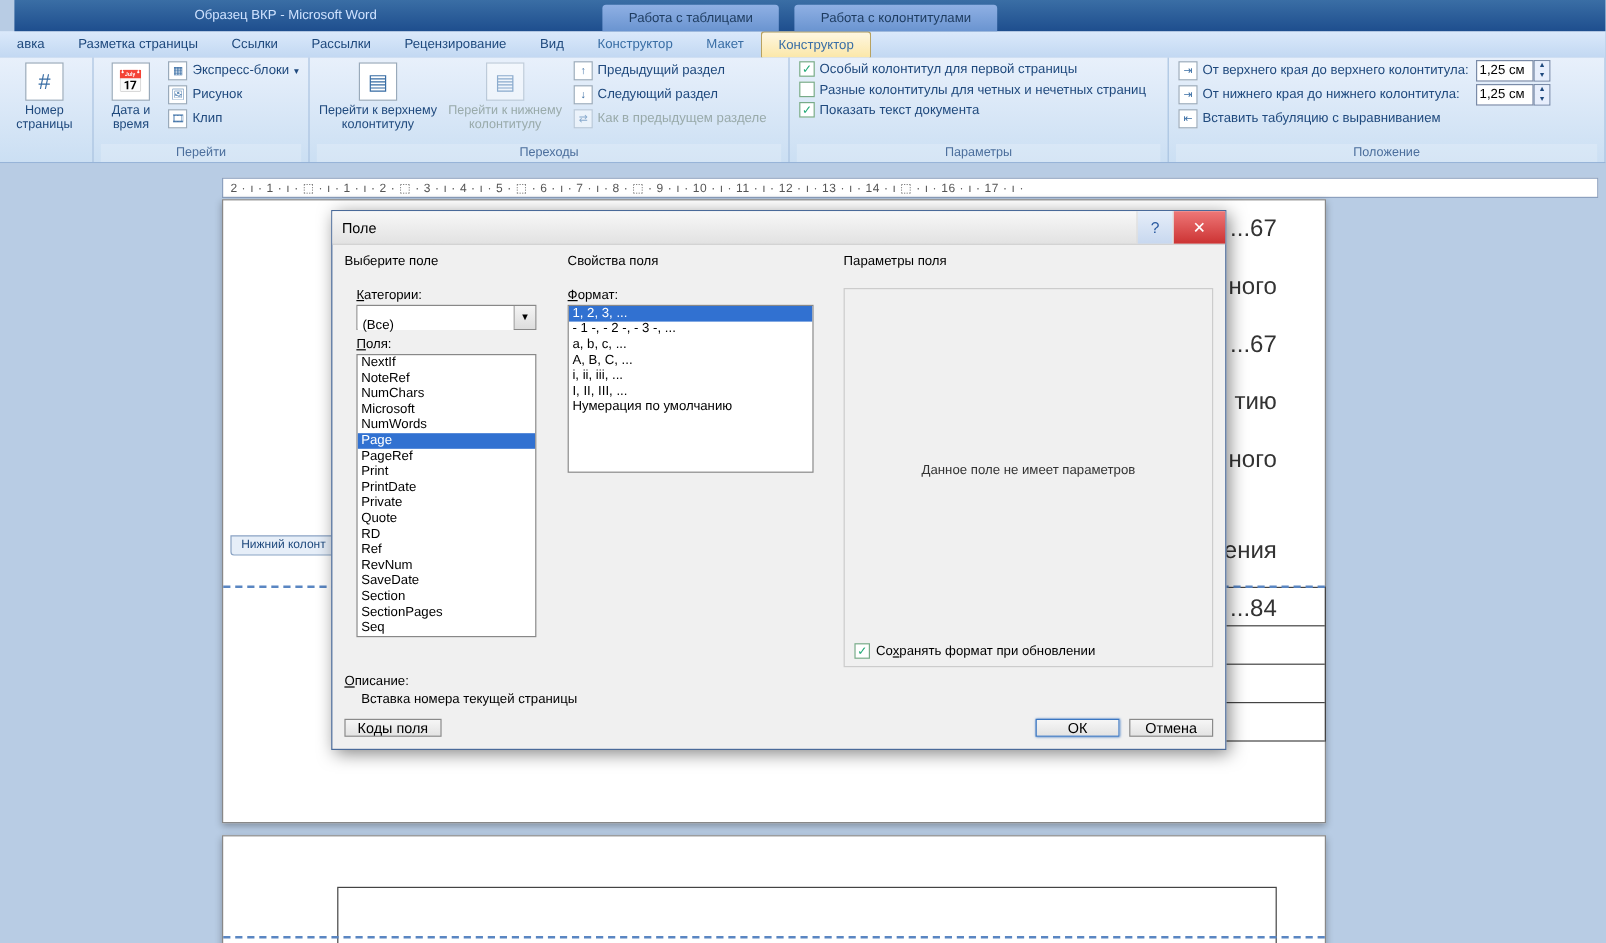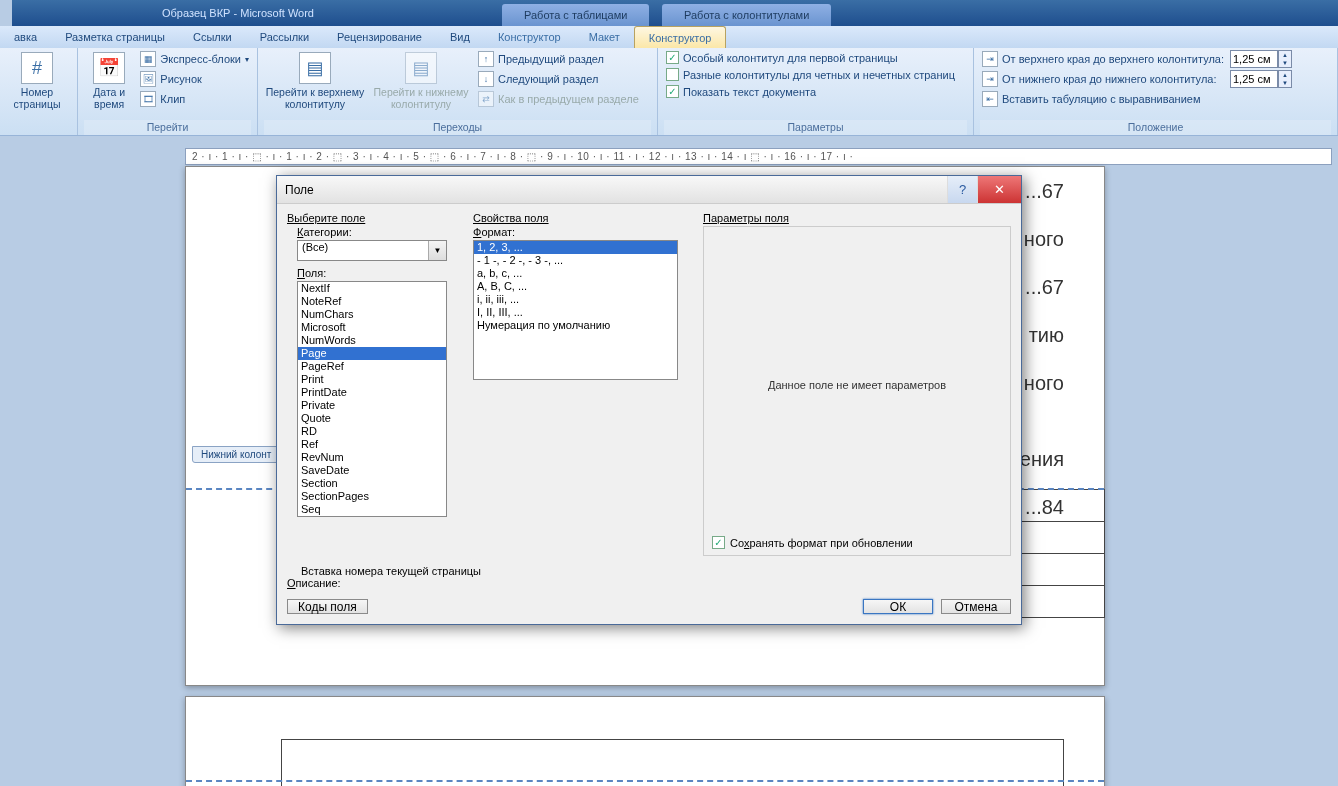--- a/index.html
+++ b/index.html
@@ -53,25 +53,25 @@
 .dlg-title { height: 28px; background: linear-gradient(#f8f8f8,#e2e2e2); border-bottom: 1px solid #ccc; display: flex; align-items: center; justify-content: space-between; padding-left: 8px; font-size: 12px; }
 .dlg-title .wbtns { display: flex; height: 100%; }
 .dlg-title .wbtn { width: 30px; display: flex; align-items: center; justify-content: center; font-size: 13px; border-left: 1px solid #ddd; cursor: pointer; }
 .dlg-title .wbtn.help { background: linear-gradient(#e6eef9,#c8d8ef); color: #2a5aa0; }
 .dlg-title .wbtn.close { background: linear-gradient(#e77,#c33); color: #fff; width: 44px; }
 .dlg-body { flex: 1; display: flex; padding: 8px 10px 0 10px; gap: 0; }
 .col { display: flex; flex-direction: column; font-size: 11px; }
 .col1 { width: 186px; }
 .col2 { width: 230px; }
 .col3 { flex: 1; }
-.col-head { font-size: 11px; color: #000; margin-bottom: 2px; text-decoration: underline; }
+.col-head { font-size: 11px; color: #000; margin-bottom: 16px; }
 .lbl { font-size: 11px; margin-bottom: 2px; }
 .underline { text-decoration: underline; }
 .combo { display: flex; height: 21px; border: 1px solid #888; }
-.combo .val { flex: 1; background: #fff; padding: 0 4px; }
+.combo .val { flex: 1; background: #fff; padding: 10px 4px; }
 .combo .dd { width: 18px; background: linear-gradient(#f4f4f4,#ddd); border-left: 1px solid #aaa; display: flex; align-items: center; justify-content: center; font-size: 8px; cursor: pointer; }
 .listbox { border: 1px solid #888; background: #fff; overflow-y: scroll; overflow-x: hidden; font-size: 11px; }
 .listbox .item { padding: 0 3px; cursor: pointer; line-height: 13px; }
 .listbox .item.selected { background: #3171d1; color: #fff; }
 .fieldset { border: 1px solid #ccc; padding: 6px 8px; position: relative; flex: 1; }
 .dlg-bottom { padding: 6px 10px 10px 10px; font-size: 11px; }
 .dlg-footer { display: flex; justify-content: space-between; align-items: center; padding: 0 10px 10px 10px; }
 .btn { min-width: 70px; height: 15px; border: 1px solid #8a8a8a; background: linear-gradient(#f6f6f6,#e3e3e3); font-size: 12px; cursor: pointer; padding: 0 10px; }
 .btn.default { border: 1px solid #3a76c2; box-shadow: 0 0 2px #3a76c2; }
 .chkrow { display: flex; align-items: center; gap: 5px; font-size: 11px; }
@@ -312,22 +312,22 @@
         <div style="flex:1;display:flex;align-items:center;justify-content:center;color:#333">Данное поле не имеет параметров</div>
         <div class="chkrow">
           <div class="cb">✓</div>
           <span><span id="pres-before">Со</span><span class="underline">х</span><span id="pres-after">ранять формат при обновлении</span></span>
         </div>
       </div>
     </div>
   </div>
 
   <div class="dlg-bottom">
+    <div><span class="underline">О</span><span id="desc-rest">писание:</span></div>
     <div style="padding:3px 0 0 14px">Вставка номера текущей страницы</div>
-    <div><span class="underline">О</span><span id="desc-rest">писание:</span></div>
   </div>
 
   <div class="dlg-footer">
     <button class="btn">Коды поля</button>
     <div style="display:flex;gap:8px">
       <button class="btn default">ОК</button>
       <button class="btn">Отмена</button>
     </div>
   </div>
 </div>

